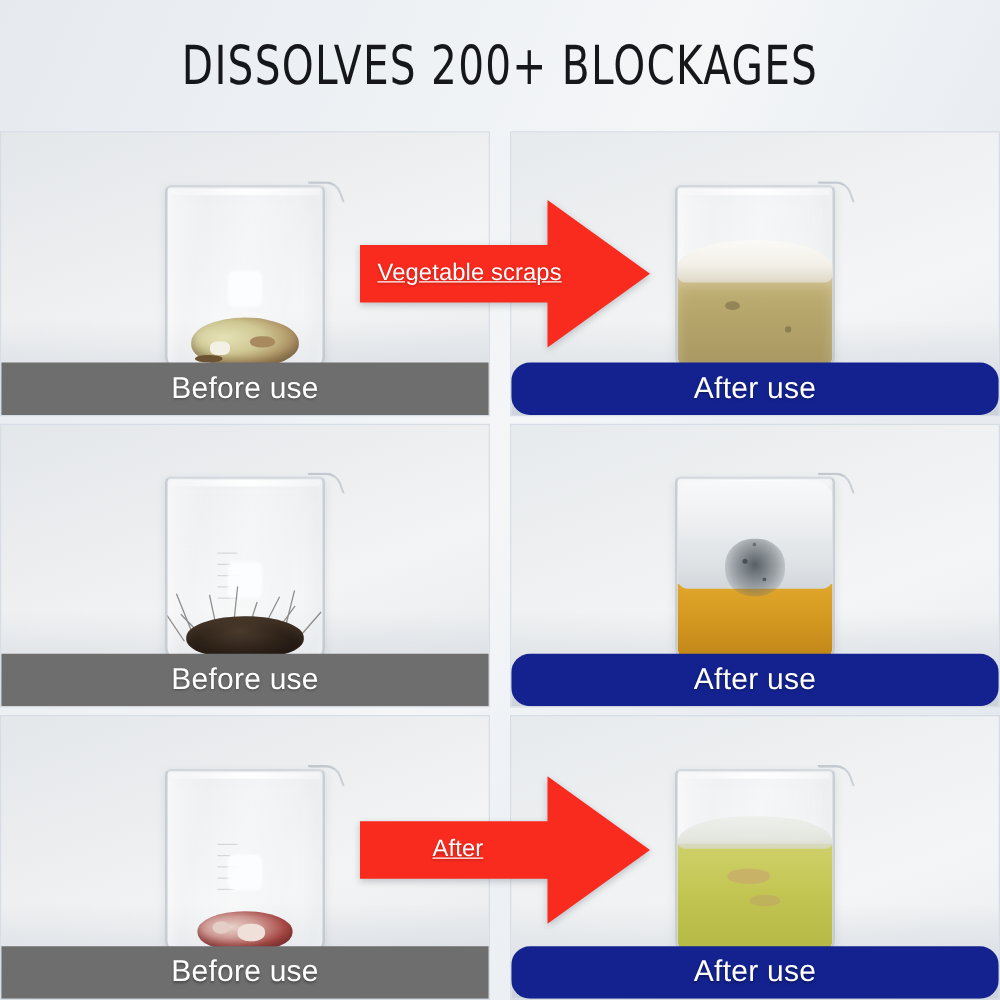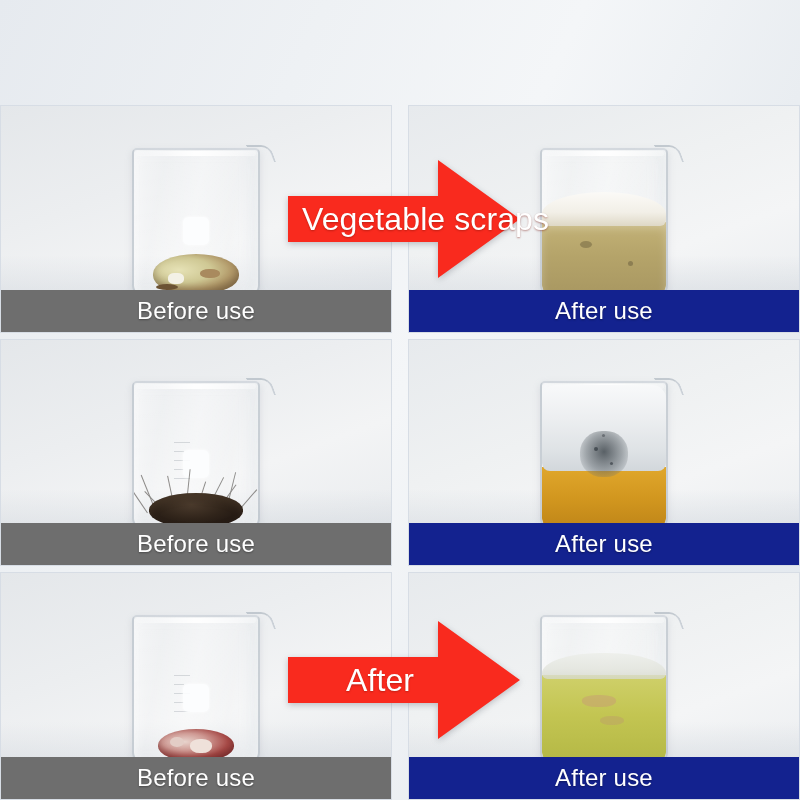--- a/index.html
+++ b/index.html
@@ -125,46 +125,50 @@
   }
 
   
   .caption{
     position:absolute;left:0;right:0;bottom:0;height:42px;
     display:flex;align-items:center;justify-content:center;
     color:#ffffff;font-size:24px;font-weight:400;letter-spacing:.2px;
     text-shadow:0 1px 2px rgba(0,0,0,.35);
   }
   .caption.before{background:#6e6e6e;}
-  .caption.after{background:#13228f;}
+  .caption.after{background:#13228f;border-radius:15px;}
 
   
   .arrow{
     position:absolute;left:288px;width:232px;height:118px;
     pointer-events:none;
   }
   .arrow svg{display:block;width:100%;height:100%;
     filter:drop-shadow(0 2px 3px rgba(90,95,105,.35));}
   .arrow-label{
     position:absolute;left:0;top:0;width:100%;height:100%;
     display:flex;align-items:center;
     padding-left:14px;box-sizing:border-box;
-    color:#ffffff;font-size:32px;font-weight:400;
+    color:#ffffff;font-size:19px;font-weight:400;
     white-space:nowrap;letter-spacing:.1px;
     text-shadow:0 1px 2px rgba(120,20,12,.45);
+    text-decoration:underline;
   }
   .arrow.r1{top:160px;}
   .arrow.r2{top:390px;}
   .arrow.r3{top:621px;}
 </style>
 </head>
 <body>
 
 <div class="poster">
 
+  <div class="title-bar">
+    <div class="title">DISSOLVES 200+ BLOCKAGES</div>
+  </div>
 
   <div class="grid">
 
     <div class="panel before">
       <div class="surface"></div>
       <div class="beaker">
         <div class="glass">
           <div class="rim"></div>
           <div class="sticker"></div>
           <div class="debris" style="width:86px;height:40px;background:radial-gradient(ellipse at 30% 40%,#e6e2b6 0%,#cfc894 38%,#b39a6a 62%,#8a6f4c 88%);box-shadow:inset 0 -5px 8px rgba(90,70,45,.45);"></div>

